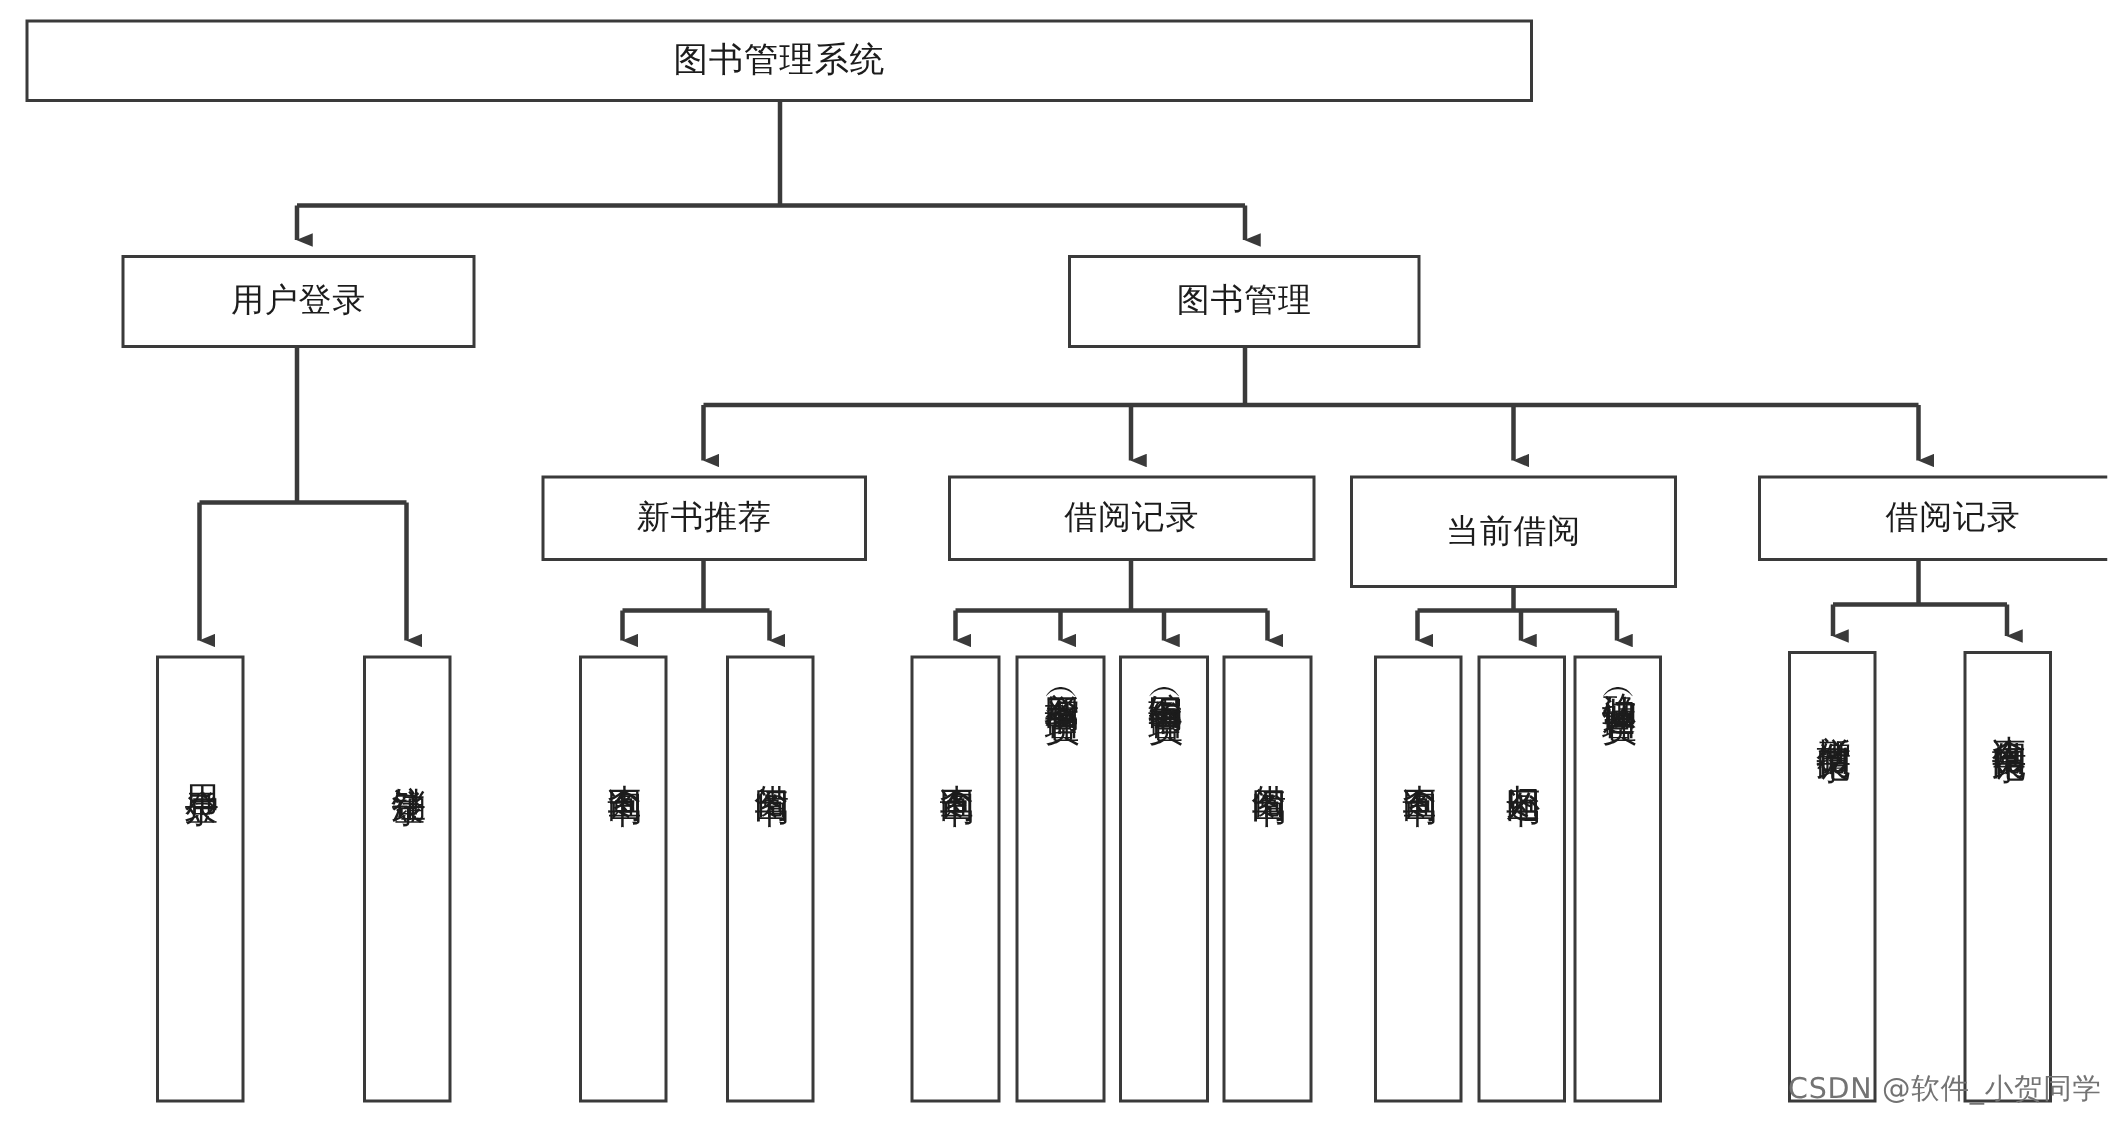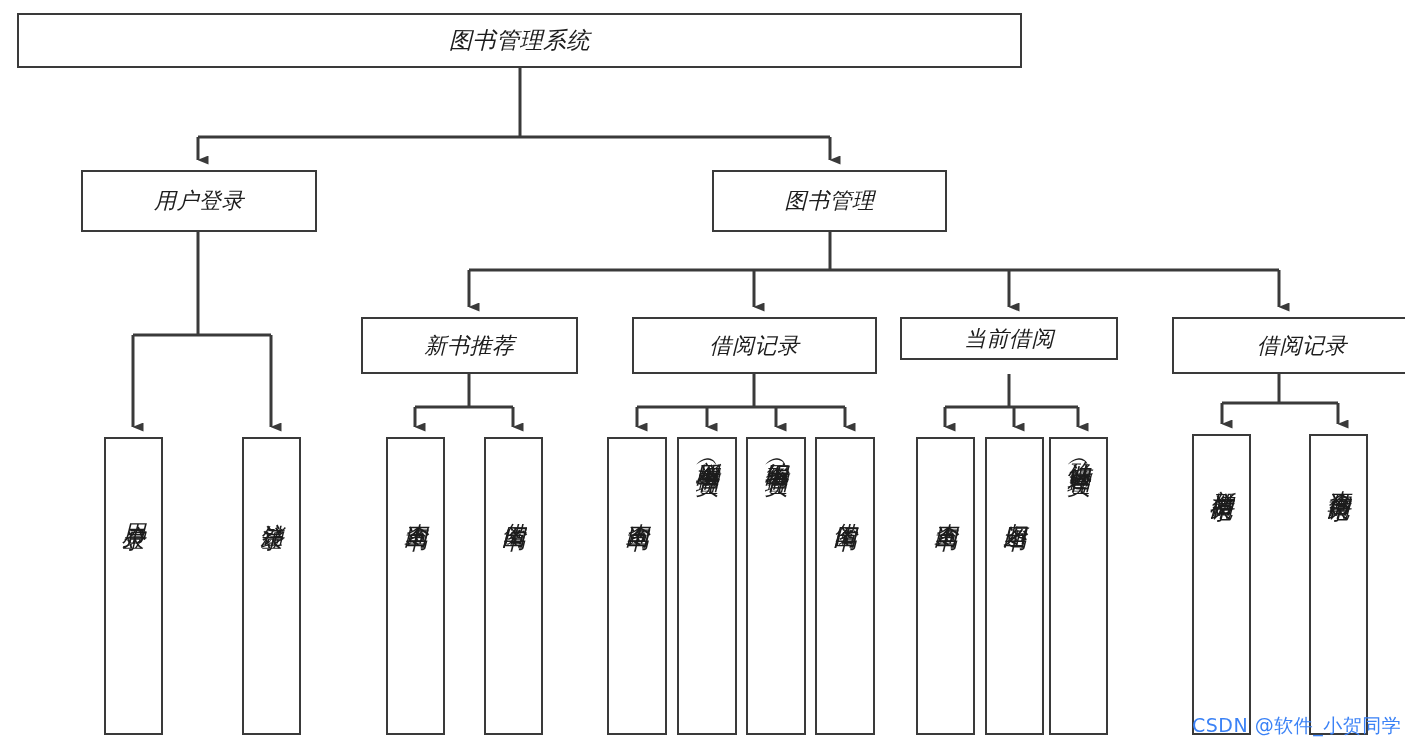--- a/index.html
+++ b/index.html
@@ -17,21 +17,20 @@
   }
   .node{
     position:absolute;
     box-sizing:border-box;
     border:2.5px solid #3a3a3a;
     background:#ffffff;
     display:flex;
     align-items:center;
     justify-content:center;
     text-align:center;
-    font-style:italic;
   }
   .node .label{
     display:block;
     line-height:1.18;
     letter-spacing:0.5px;
     color:#1c1c1c;
   }
   
   .node.h .label{
     font-size:22px;
@@ -57,21 +56,21 @@
     position:absolute;
     left:0;top:0;
     width:1405px;height:747px;
     pointer-events:none;
   }
   #watermark{
     position:absolute;
     left:1192px;
     top:713px;
     font-size:19px;
-    color:#3b82f6;
+    color:#737373;
     white-space:nowrap;
     letter-spacing:0.5px;
   }
 </style>
 </head>
 <body>
 
 <div id="canvas">
 
   <svg id="wires" viewBox="0 0 1405 747">
@@ -134,21 +133,21 @@
   <div class="node h" style="left:712px;top:170px;width:235px;height:62px;">
     <span class="label">图书管理</span>
   </div>
 
   <div class="node h" style="left:361px;top:317px;width:217px;height:57px;">
     <span class="label">新书推荐</span>
   </div>
   <div class="node h" style="left:632px;top:317px;width:245px;height:57px;">
     <span class="label">借阅记录</span>
   </div>
-  <div class="node h" style="left:900px;top:317px;width:218px;height:43px;">
+  <div class="node h" style="left:900px;top:317px;width:218px;height:75px;">
     <span class="label">当前借阅</span>
   </div>
   <div class="node h" style="left:1172px;top:317px;width:260px;height:57px;">
     <span class="label">借阅记录</span>
   </div>
 
   <div class="node v" style="left:104px;top:437px;width:59px;height:298px;">
     <span class="label" style="margin-top:66px;">用户登录</span>
   </div>
   <div class="node v" style="left:242px;top:437px;width:59px;height:298px;">

